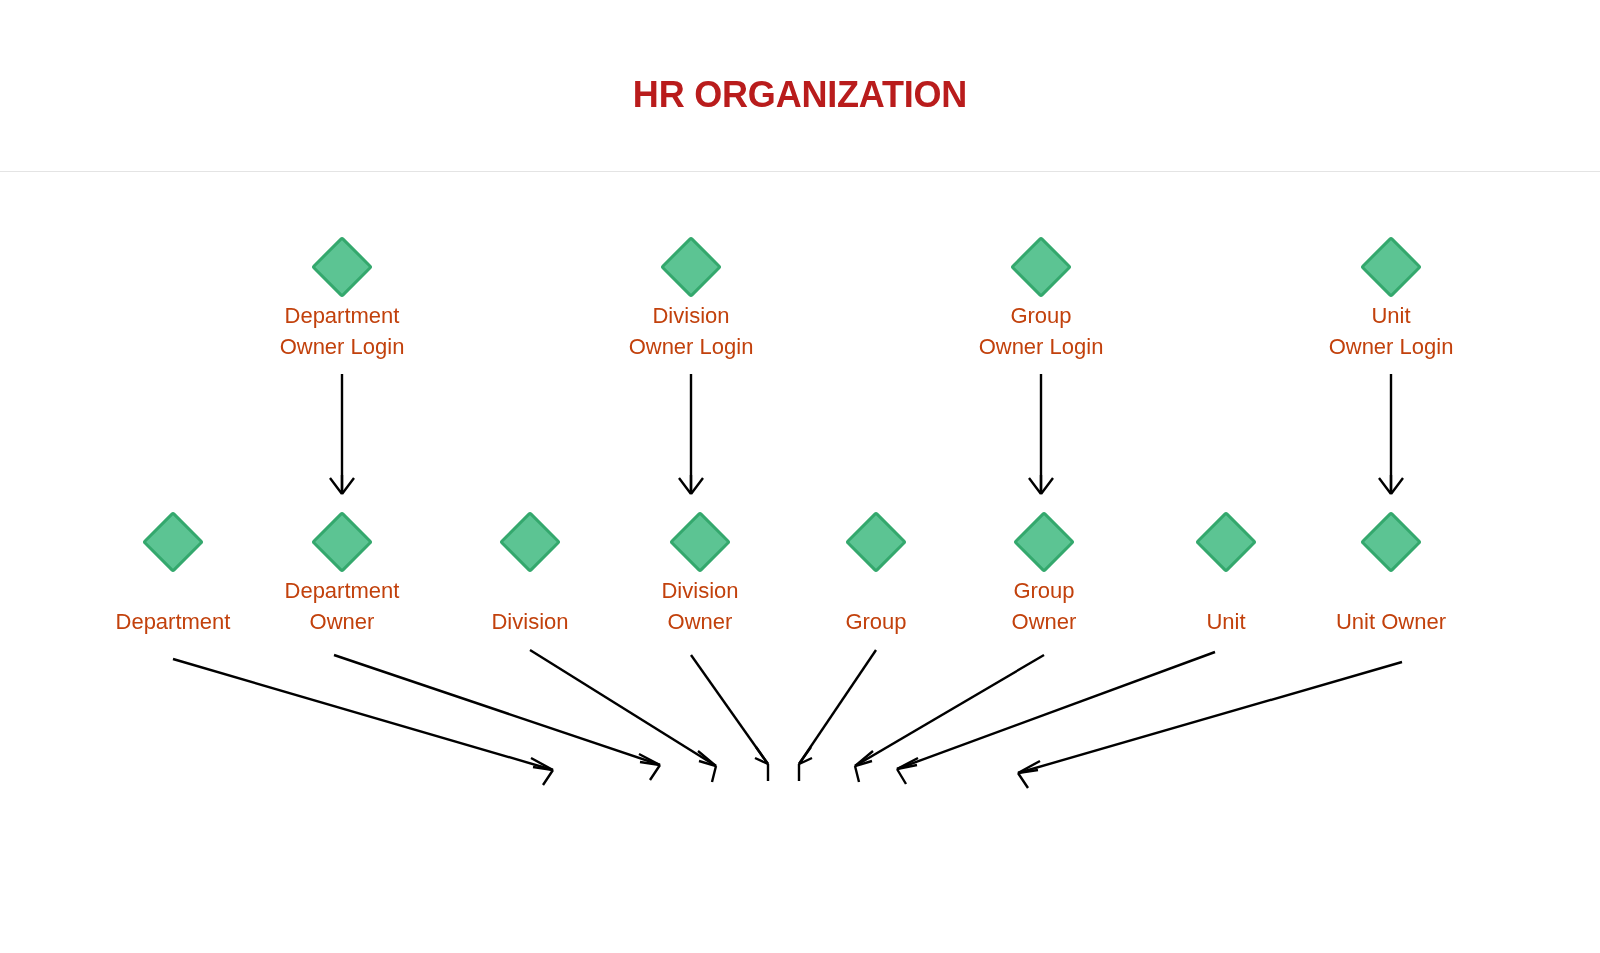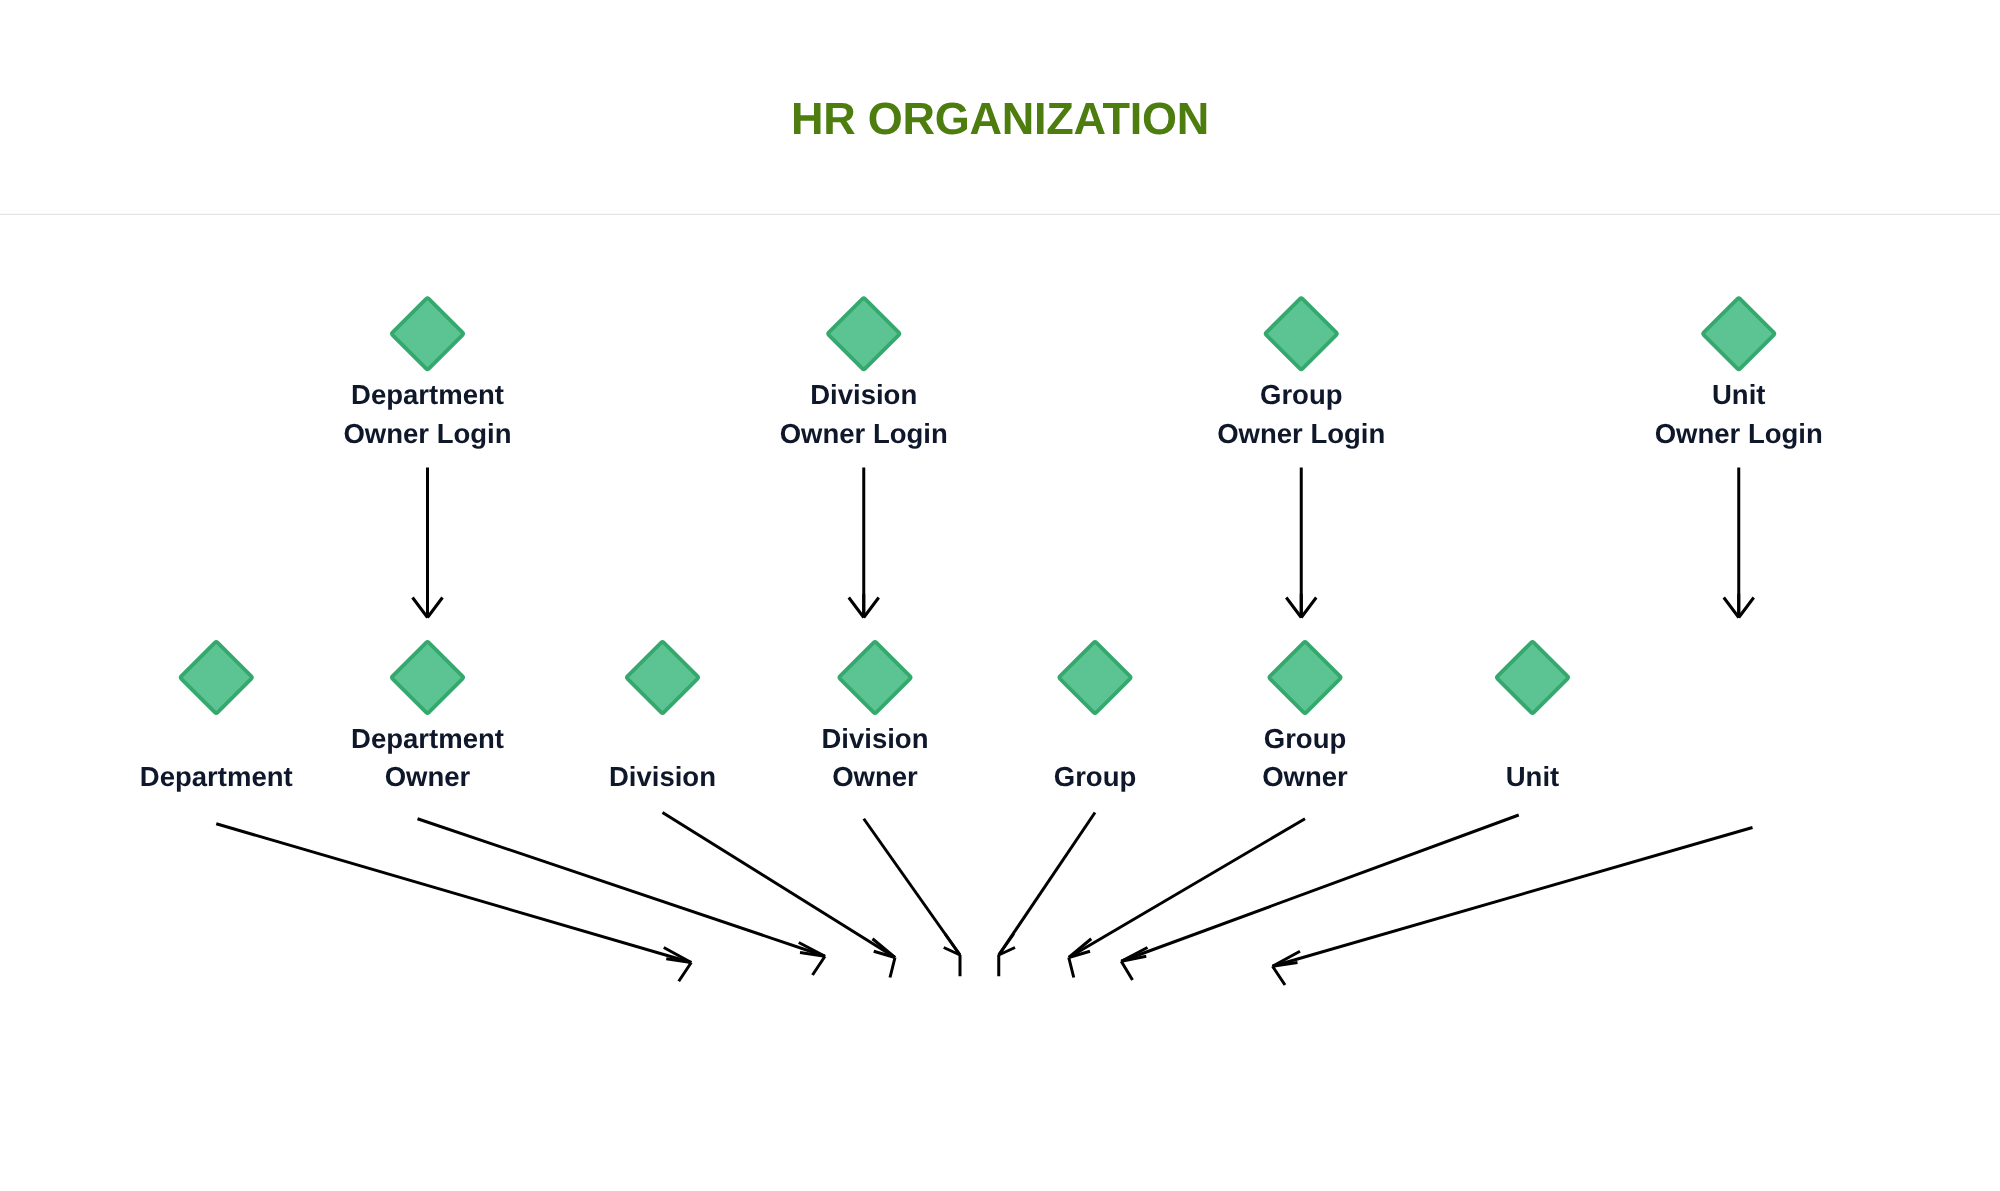--- a/index.html
+++ b/index.html
@@ -31,21 +31,21 @@
   }
   #page-title {
     position: absolute;
     left: 0;
     top: 72px;
     width: 1600px;
     text-align: center;
     font-size: 36px;
     font-weight: 700;
     letter-spacing: -0.2px;
-    color: #4d7c0f;
+    color: #b91c1c;
     line-height: 46px;
   }
 
   
   #canvas {
     position: absolute;
     left: 0;
     top: 172px;
     width: 1600px;
     height: 781px;
@@ -80,22 +80,22 @@
     transform: rotate(45deg);
     background: #5cc493;
     border: 3px solid #34a86d;
     border-radius: 3px;
     box-sizing: content-box;
   }
   .node-label {
     margin-top: 2px;
     font-size: 22px;
     line-height: 31px;
-    color: #0f172a;
-    font-weight: 700;
+    color: #c2410c;
+    font-weight: 400;
     white-space: pre-line;
   }
   .node.single-line .node-label {
     margin-top: 33px;
   }
   .node.login .node-label {
     margin-top: 2px;
   }
 </style>
 </head>
@@ -241,15 +241,21 @@
 Owner</div>
   </div>
 
   <div class="node single-line" style="left:1226px; top:339px;">
     <div class="diamond-wrap">
       <div class="diamond"></div>
     </div>
     <div class="node-label">Unit</div>
   </div>
 
+  <div class="node single-line" style="left:1391px; top:339px;">
+    <div class="diamond-wrap">
+      <div class="diamond"></div>
+    </div>
+    <div class="node-label">Unit Owner</div>
+  </div>
 
 
 </div>
 
 </body></html>

